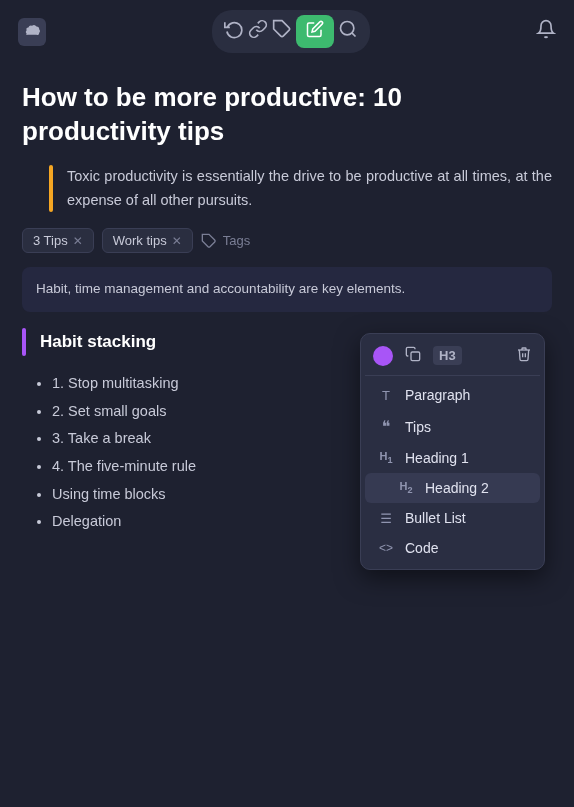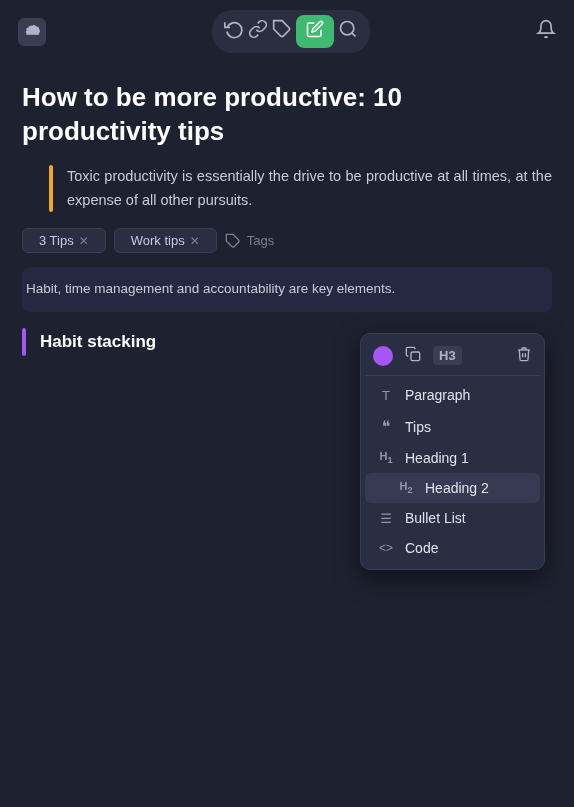--- a/index.html
+++ b/index.html
@@ -112,42 +112,42 @@
       gap: 8px;
       margin-bottom: 14px;
     }
     .tag-chip {
       display: flex;
       align-items: center;
       gap: 5px;
       background: #2a2e40;
       border: 1px solid #3a3e55;
       border-radius: 6px;
-      padding: 4px 16px;
+      padding: 4px 10px;
       font-size: 13px;
       color: #c8cad8;
     }
     .tag-chip-x {
       color: #7a7e95;
       font-size: 12px;
       cursor: pointer;
     }
     .tag-icon-area {
       display: flex;
       align-items: center;
       gap: 6px;
       color: #7a7e95;
       font-size: 13px;
     }
 
     
     .text-block {
       background: #252840;
       border-radius: 8px;
-      padding: 12px 4px;
+      padding: 12px 14px;
       font-size: 13.5px;
       color: #c8cad8;
       line-height: 1.55;
       margin-bottom: 16px;
     }
 
     
     .habit-heading-wrapper {
       display: flex;
       margin-bottom: 14px;
@@ -327,20 +327,28 @@
     </div>
   </div>
 
   <div class="text-block">Habit, time management and accountability are key elements.</div>
 
   <div class="habit-heading-wrapper">
     <div class="habit-bar"></div>
     <div class="habit-heading">Habit stacking</div>
   </div>
 
+  <ul class="bullet-list">
+    <li>1. Stop multitasking</li>
+    <li>2. Set small goals</li>
+    <li>3. Take a break</li>
+    <li>4. The five-minute rule</li>
+    <li>Using time blocks</li>
+    <li>Delegation</li>
+  </ul>
 
   <div class="format-menu">
     <div class="format-menu-header">
       <div class="format-color-dot"></div>
       <span class="format-icon-btn">
         <svg width="16" height="16" viewBox="0 0 24 24" fill="none" stroke="#b0b3c6" stroke-width="2">
           <rect x="9" y="9" width="13" height="13" rx="2" ry="2"></rect>
           <path d="M5 15H4a2 2 0 0 1-2-2V4a2 2 0 0 1 2-2h9a2 2 0 0 1 2 2v1"></path>
         </svg>
       </span>

